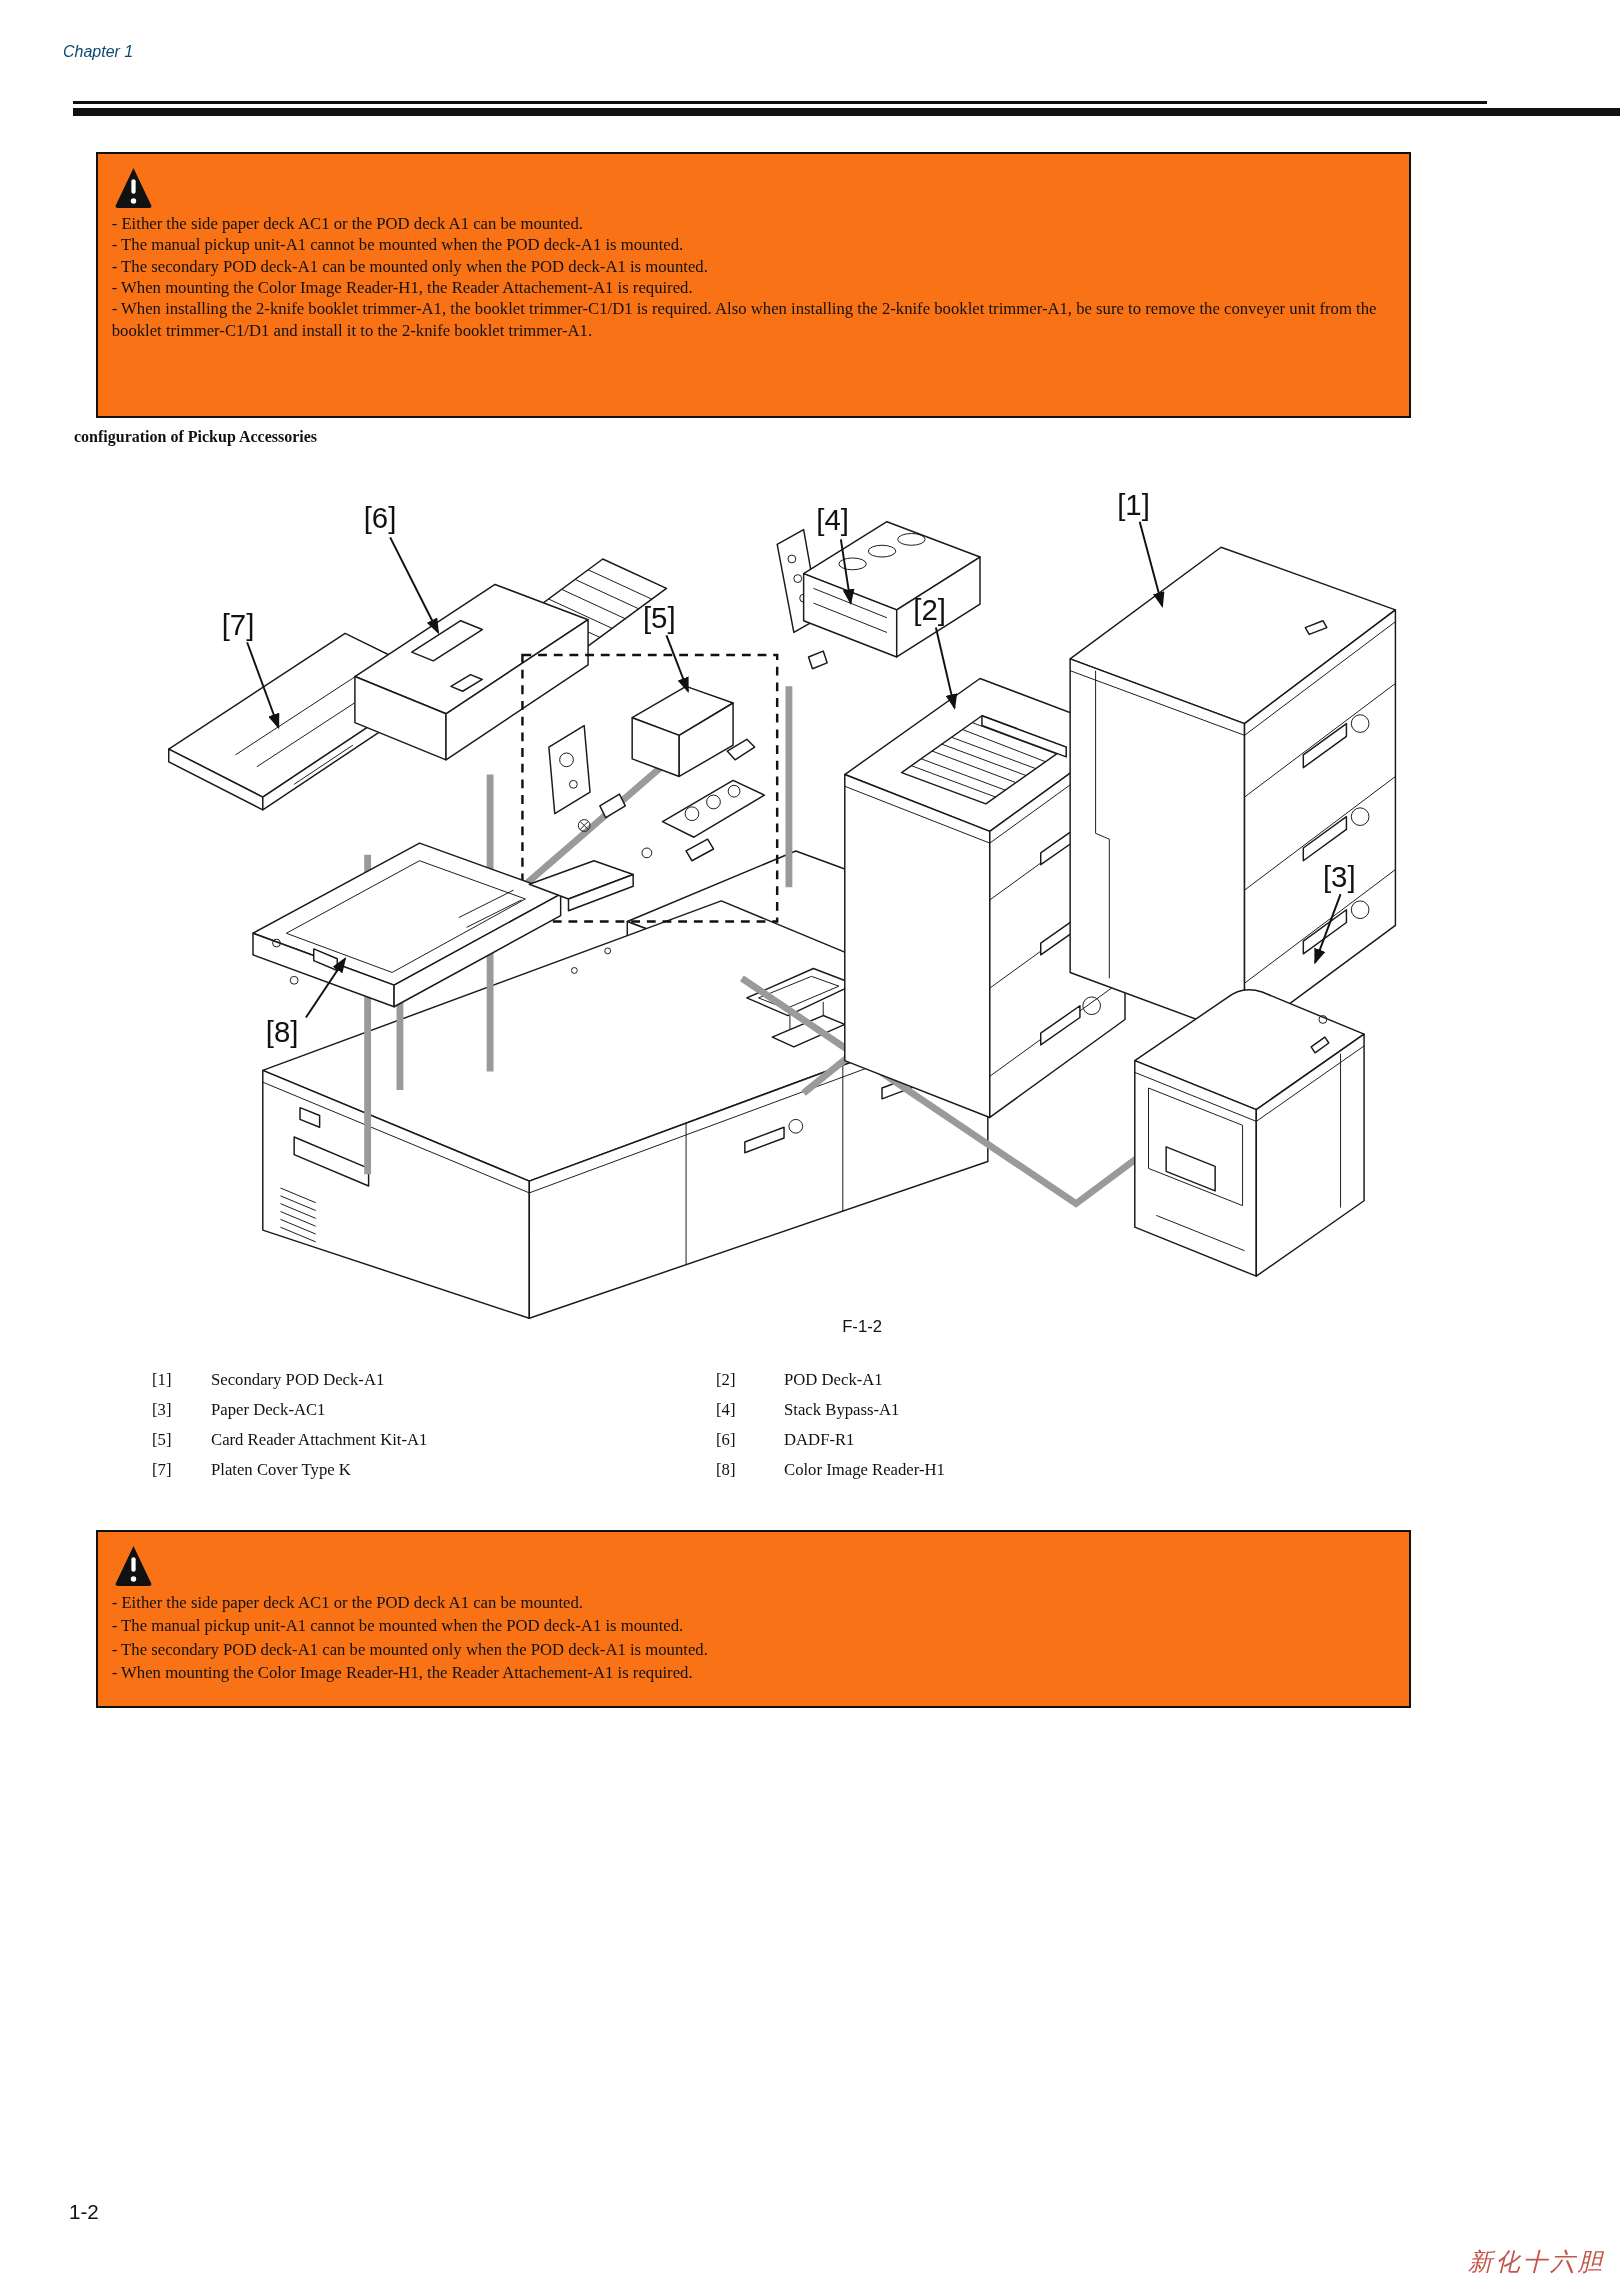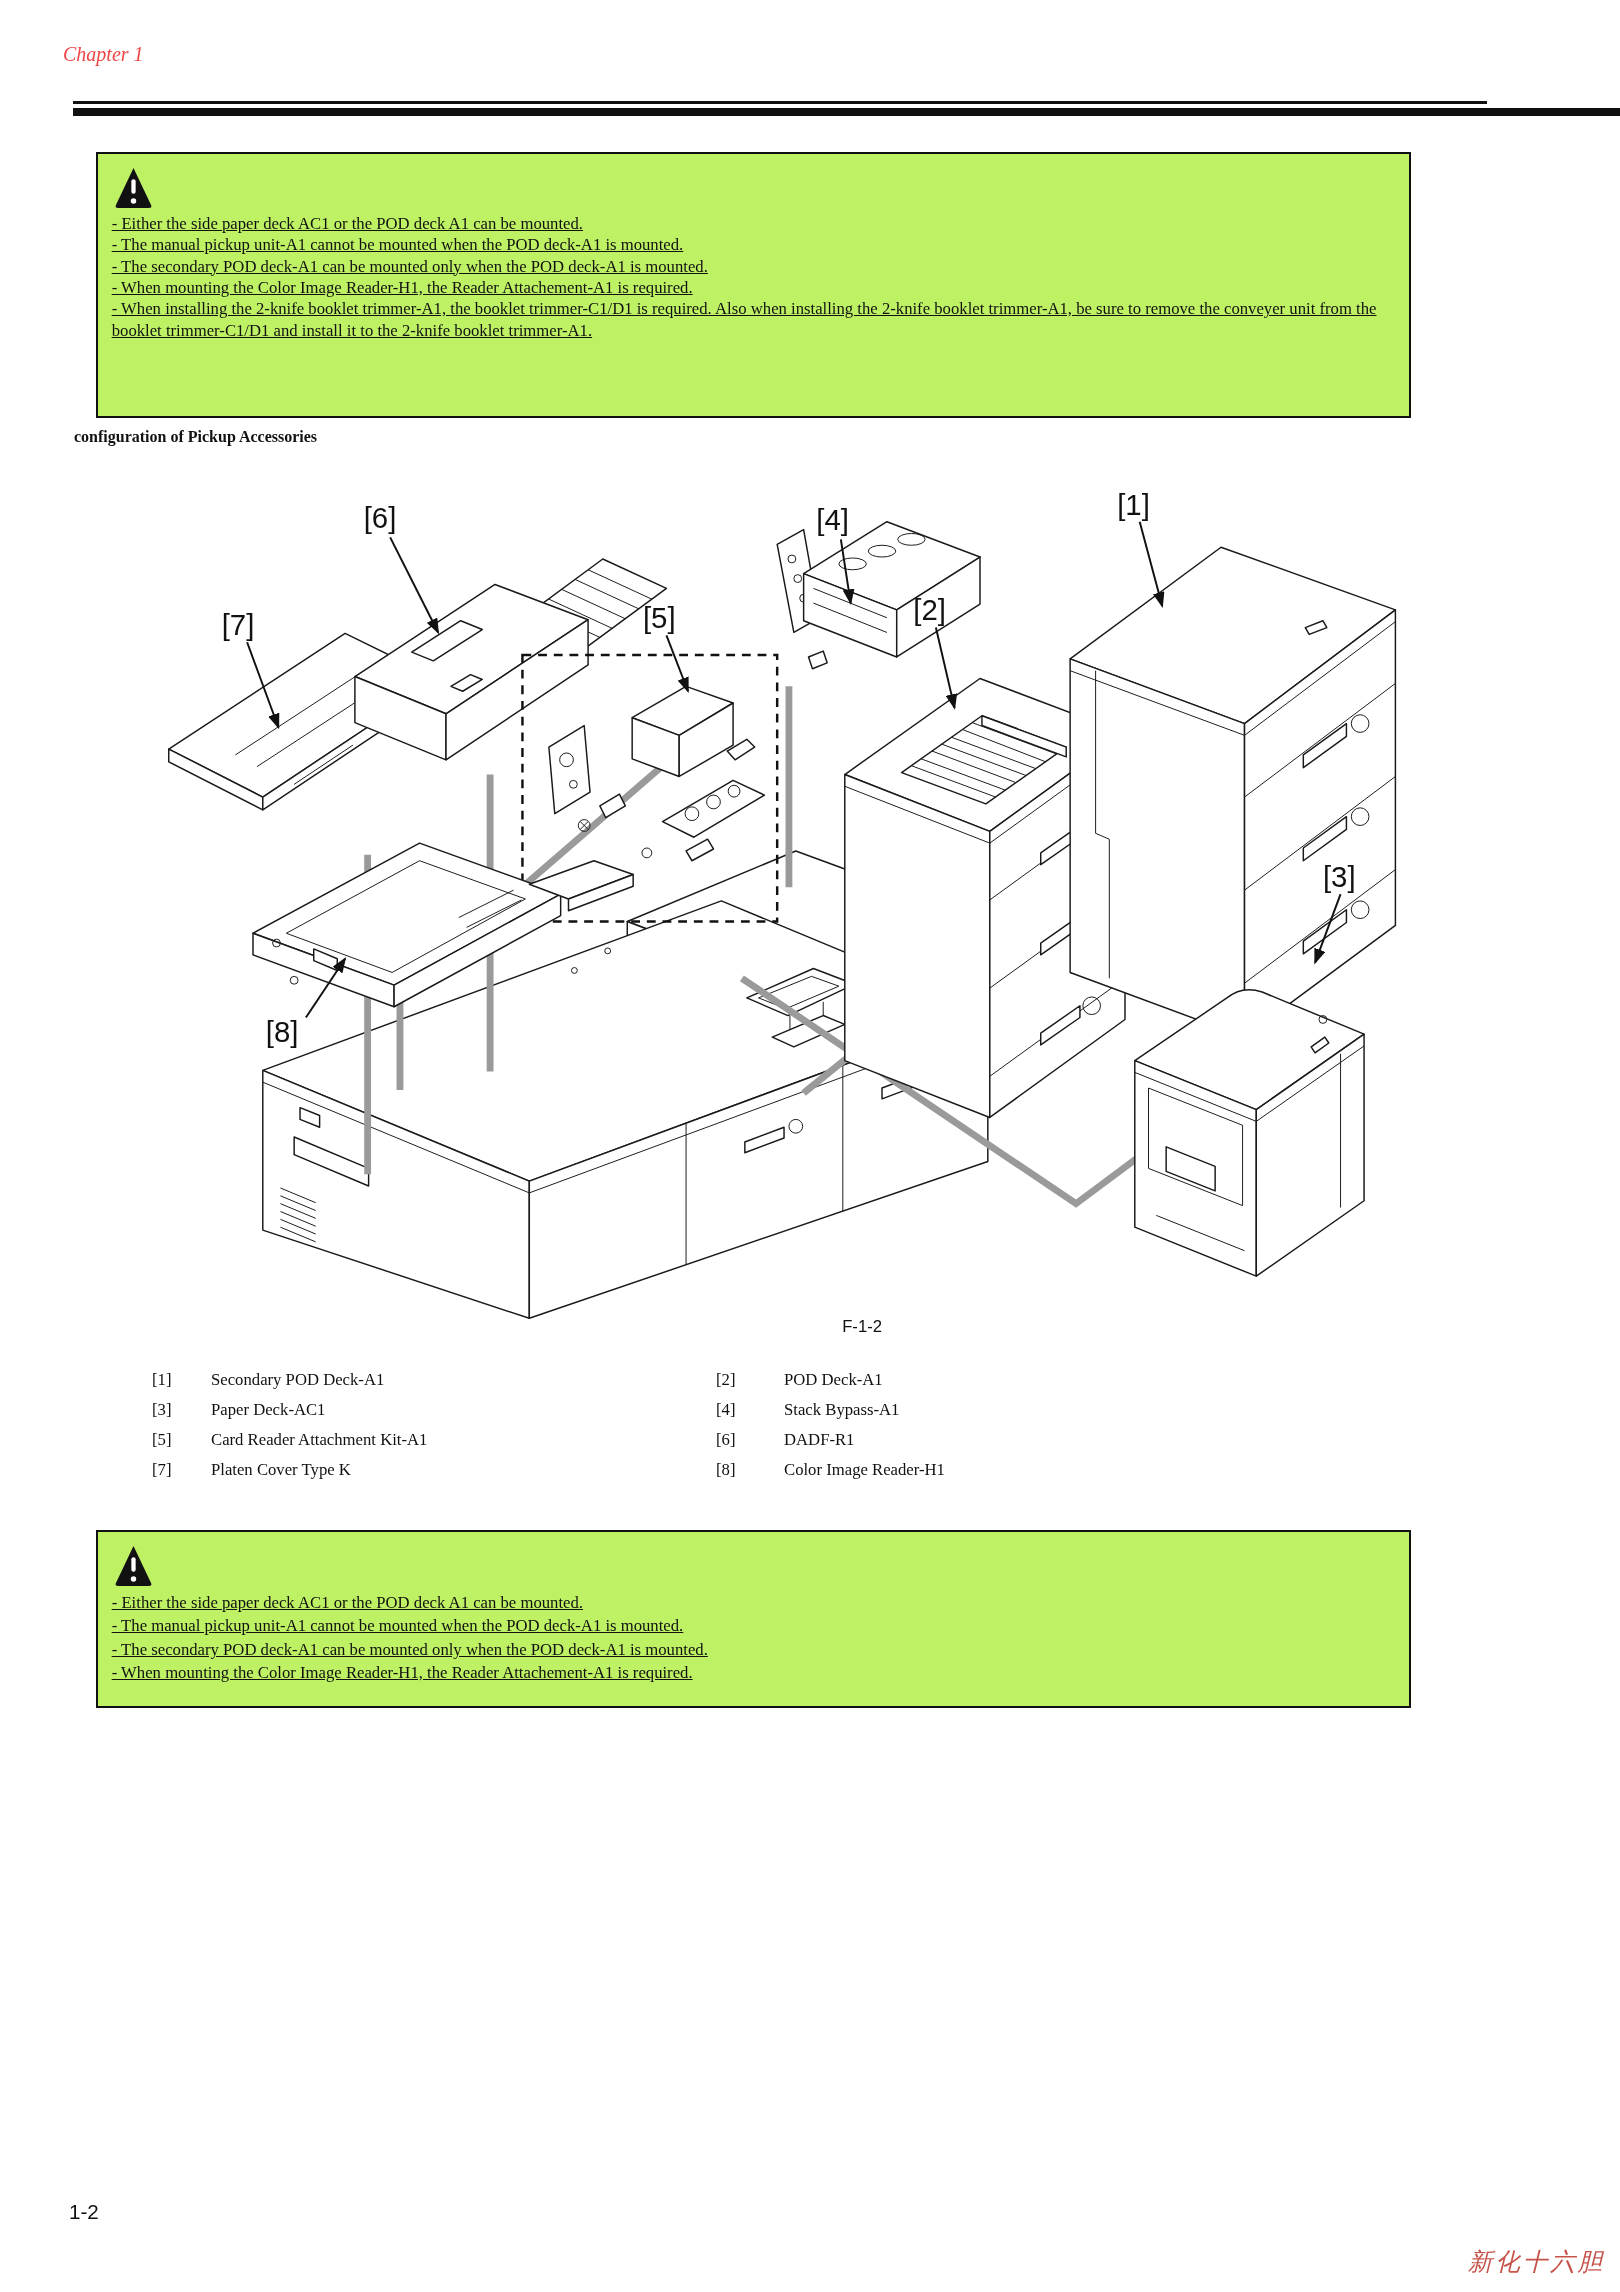--- a/index.html
+++ b/index.html
@@ -1,25 +1,25 @@
 <!DOCTYPE html>
 <html><head>
 <meta charset="utf-8">
 <style>
   html,body{margin:0;padding:0;}
   body{
     width:1620px;height:2293px;position:relative;background:#ffffff;
     font-family:"Liberation Serif", serif;color:#111;overflow:hidden;
   }
   .abs{position:absolute;}
-  .chapter{left:63px;top:43px;font-family:Liberation Serif, serif;
-    font-style:italic;font-size:20px;color:#ef4444;}
+  .chapter{left:63px;top:43px;font-family:Liberation Sans, sans-serif;
+    font-style:italic;font-size:16px;color:#0c4a6e;}
   .rule-thin{left:73px;top:101px;width:1414px;height:2.9px;background:#111;}
   .rule-thick{left:73px;top:108px;width:1548px;height:7.8px;background:#111;}
-  .warnbox{left:96px;border:2.9px solid #111;background:#bef264;box-sizing:border-box;text-decoration:underline;}
+  .warnbox{left:96px;border:2.9px solid #111;background:#f97316;box-sizing:border-box;}
   .warnbox .inner{padding:9.8px 15.7px 0 13.7px;}
   .warn-icon{display:block;margin:2px 0 3.9px 2px;}
   .warn-list{margin:2px 0 0 0;padding:0;list-style:none;font-size:16.7px;line-height:21.4px;}
   .warn-list-2{line-height:23.5px;}
   .warn-list li{white-space:normal;}
   .section-heading{left:74px;top:428px;font-size:16px;font-weight:bold;}
   .fig-caption{left:686px;top:1317px;width:196px;text-align:right;
     font-family:"Liberation Sans",sans-serif;font-size:16.7px;}
   .parts{left:0;top:1370px;width:1620px;font-size:16.7px;}
   .parts .row{position:relative;height:30px;}

